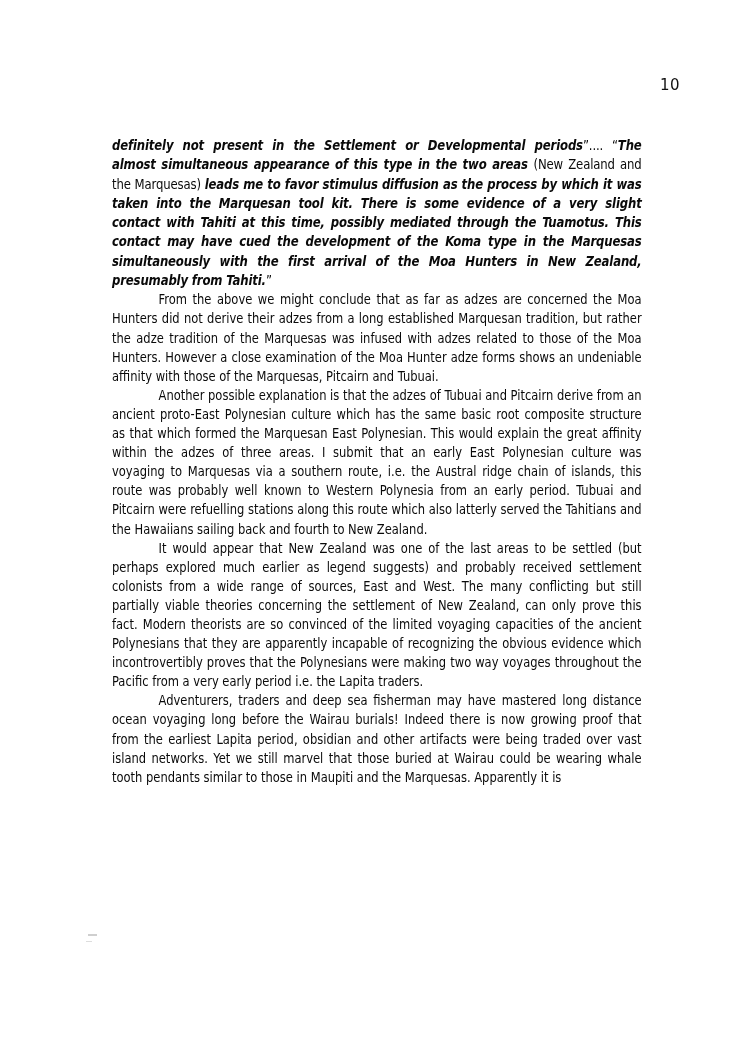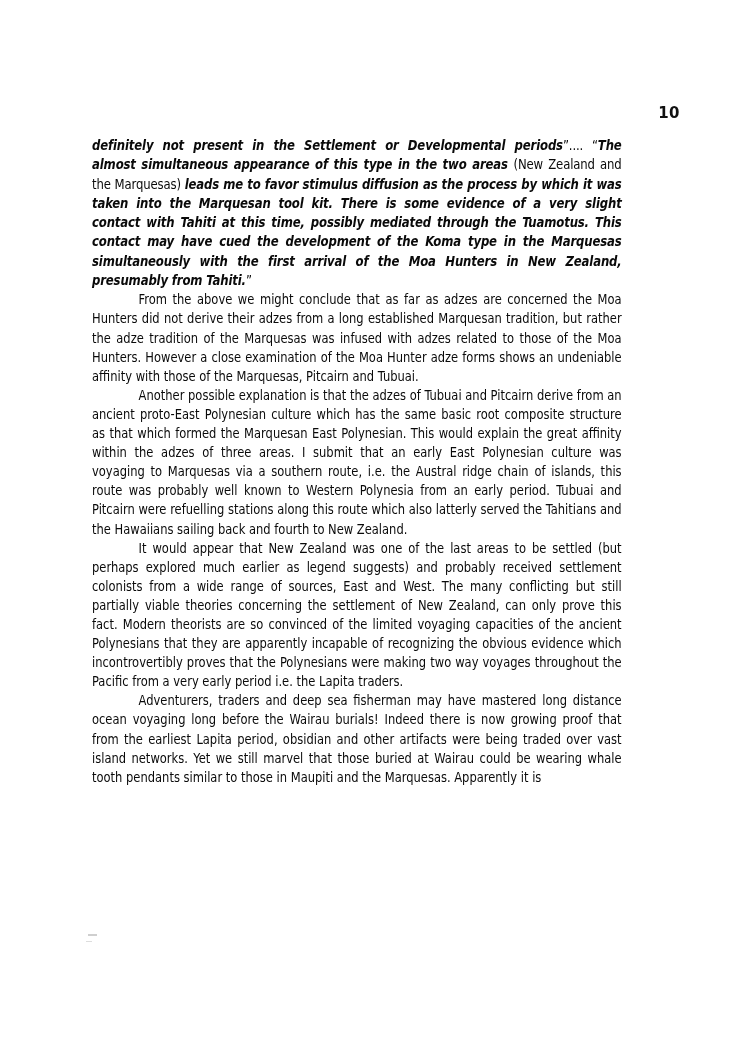--- a/index.html
+++ b/index.html
@@ -18,33 +18,33 @@
 
   .page {
     position: absolute;
     inset: 0;
     background: #ffffff;
   }
 
   
   .page-number {
     position: absolute;
-    top: 104px;
+    top: 76px;
     right: 64px;
     font-family: "DejaVu Sans", sans-serif;
     font-size: 15px;
-    font-weight: bold;
+    font-weight: normal;
     letter-spacing: 0.5px;
     color: #111111;
   }
 
   
   .text-column {
     position: absolute;
-    left: 92px;
+    left: 112px;
     top: 136px;
     width: 546px;
   }
 
   
   .para {
     margin: 0;
     font-family: "DejaVu Sans Condensed", "Liberation Sans Narrow", "Liberation Sans", sans-serif;
     font-size: 13.2px;
     line-height: 19.1px;

